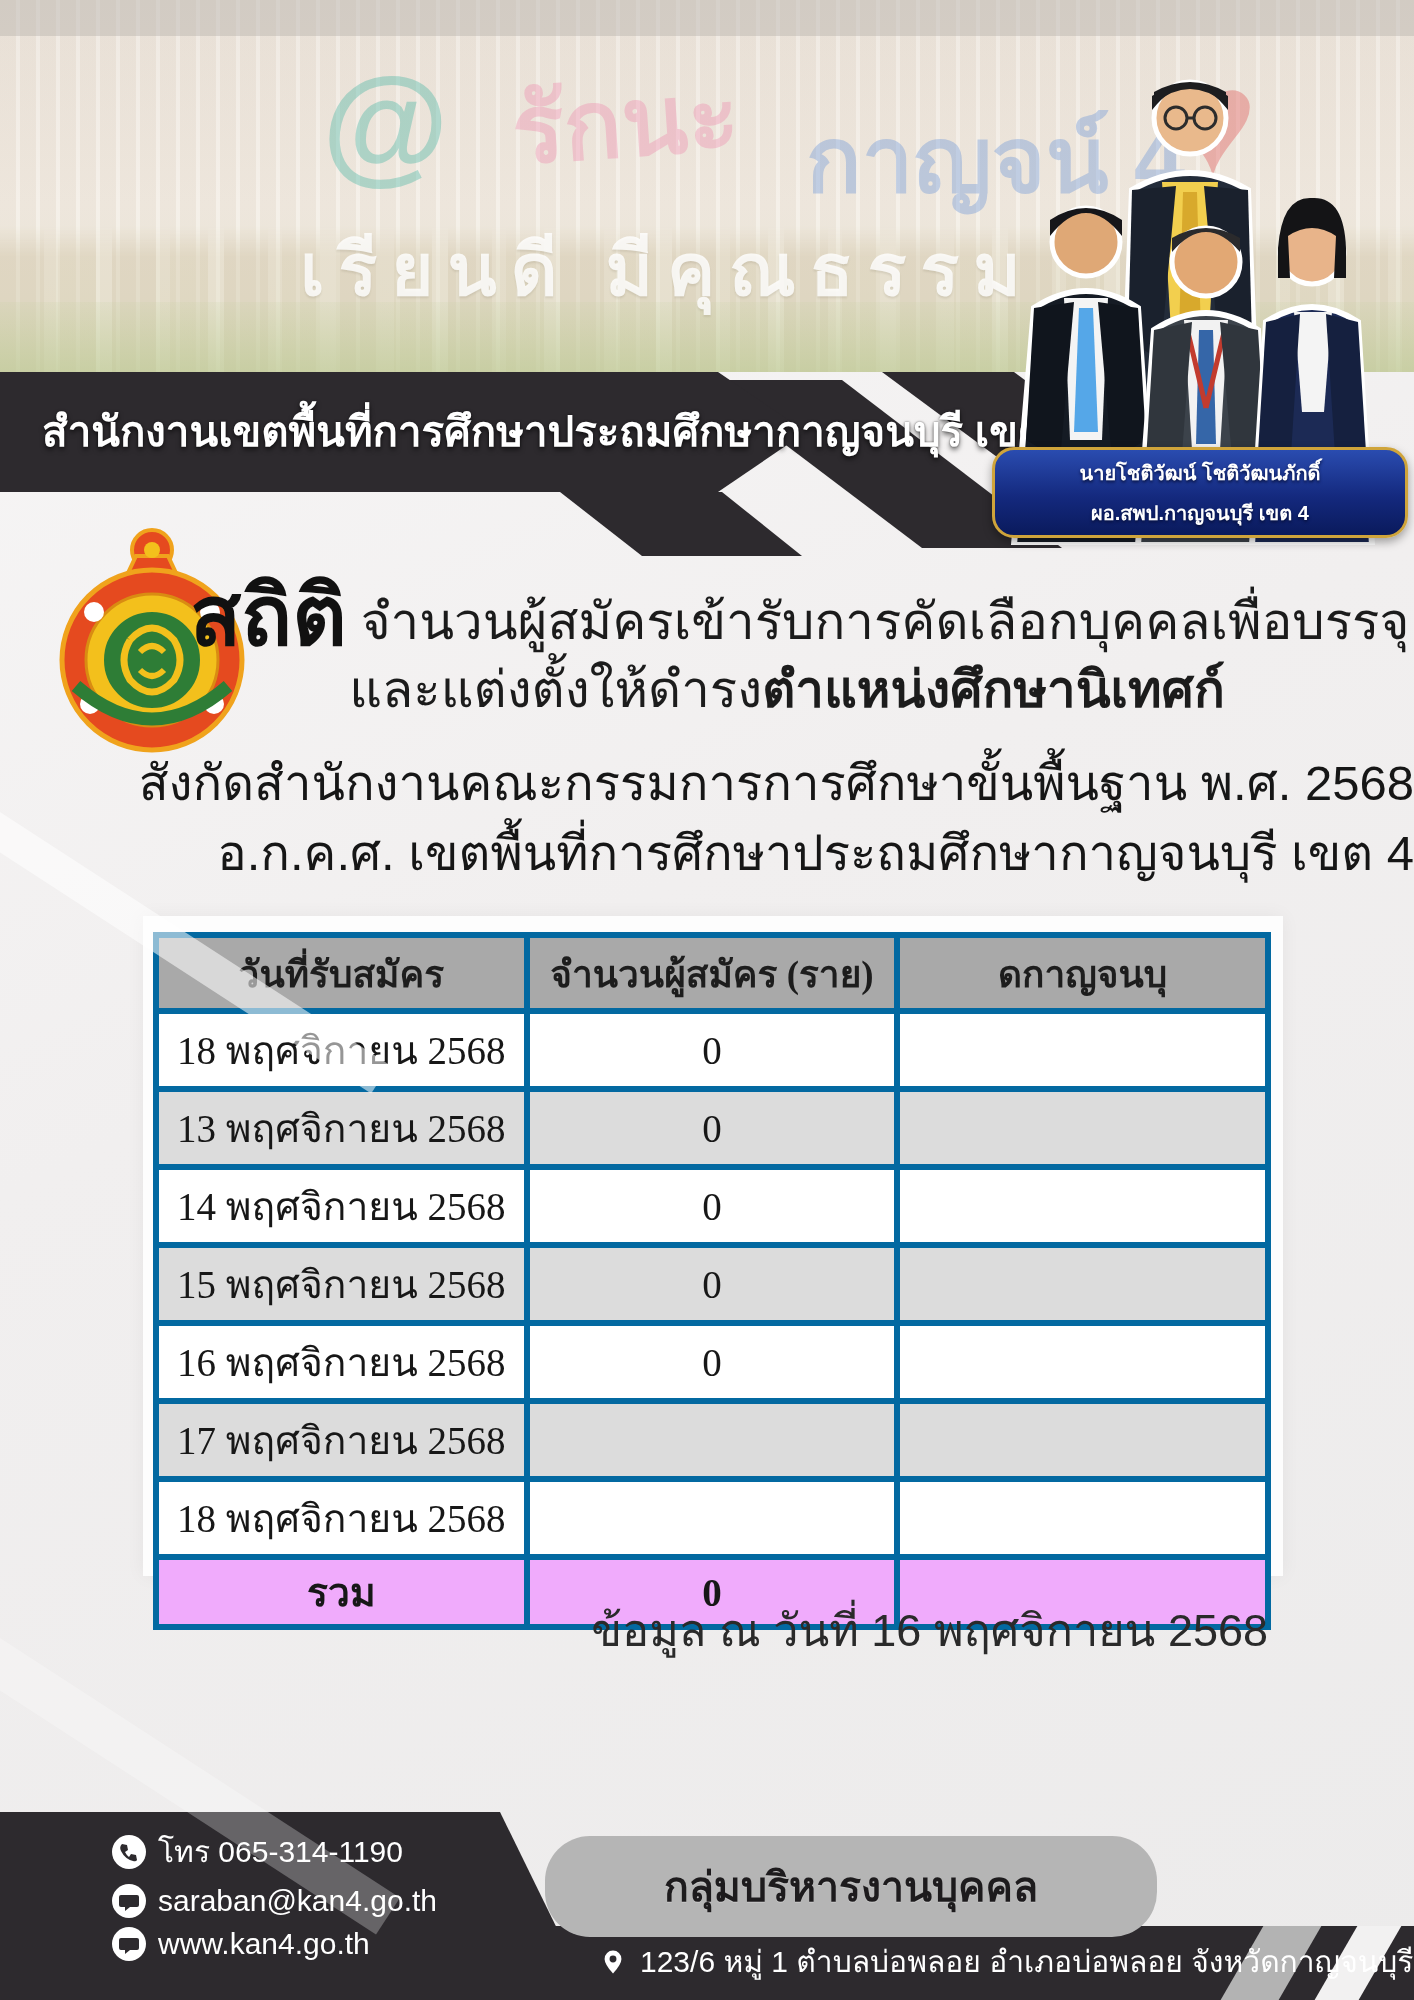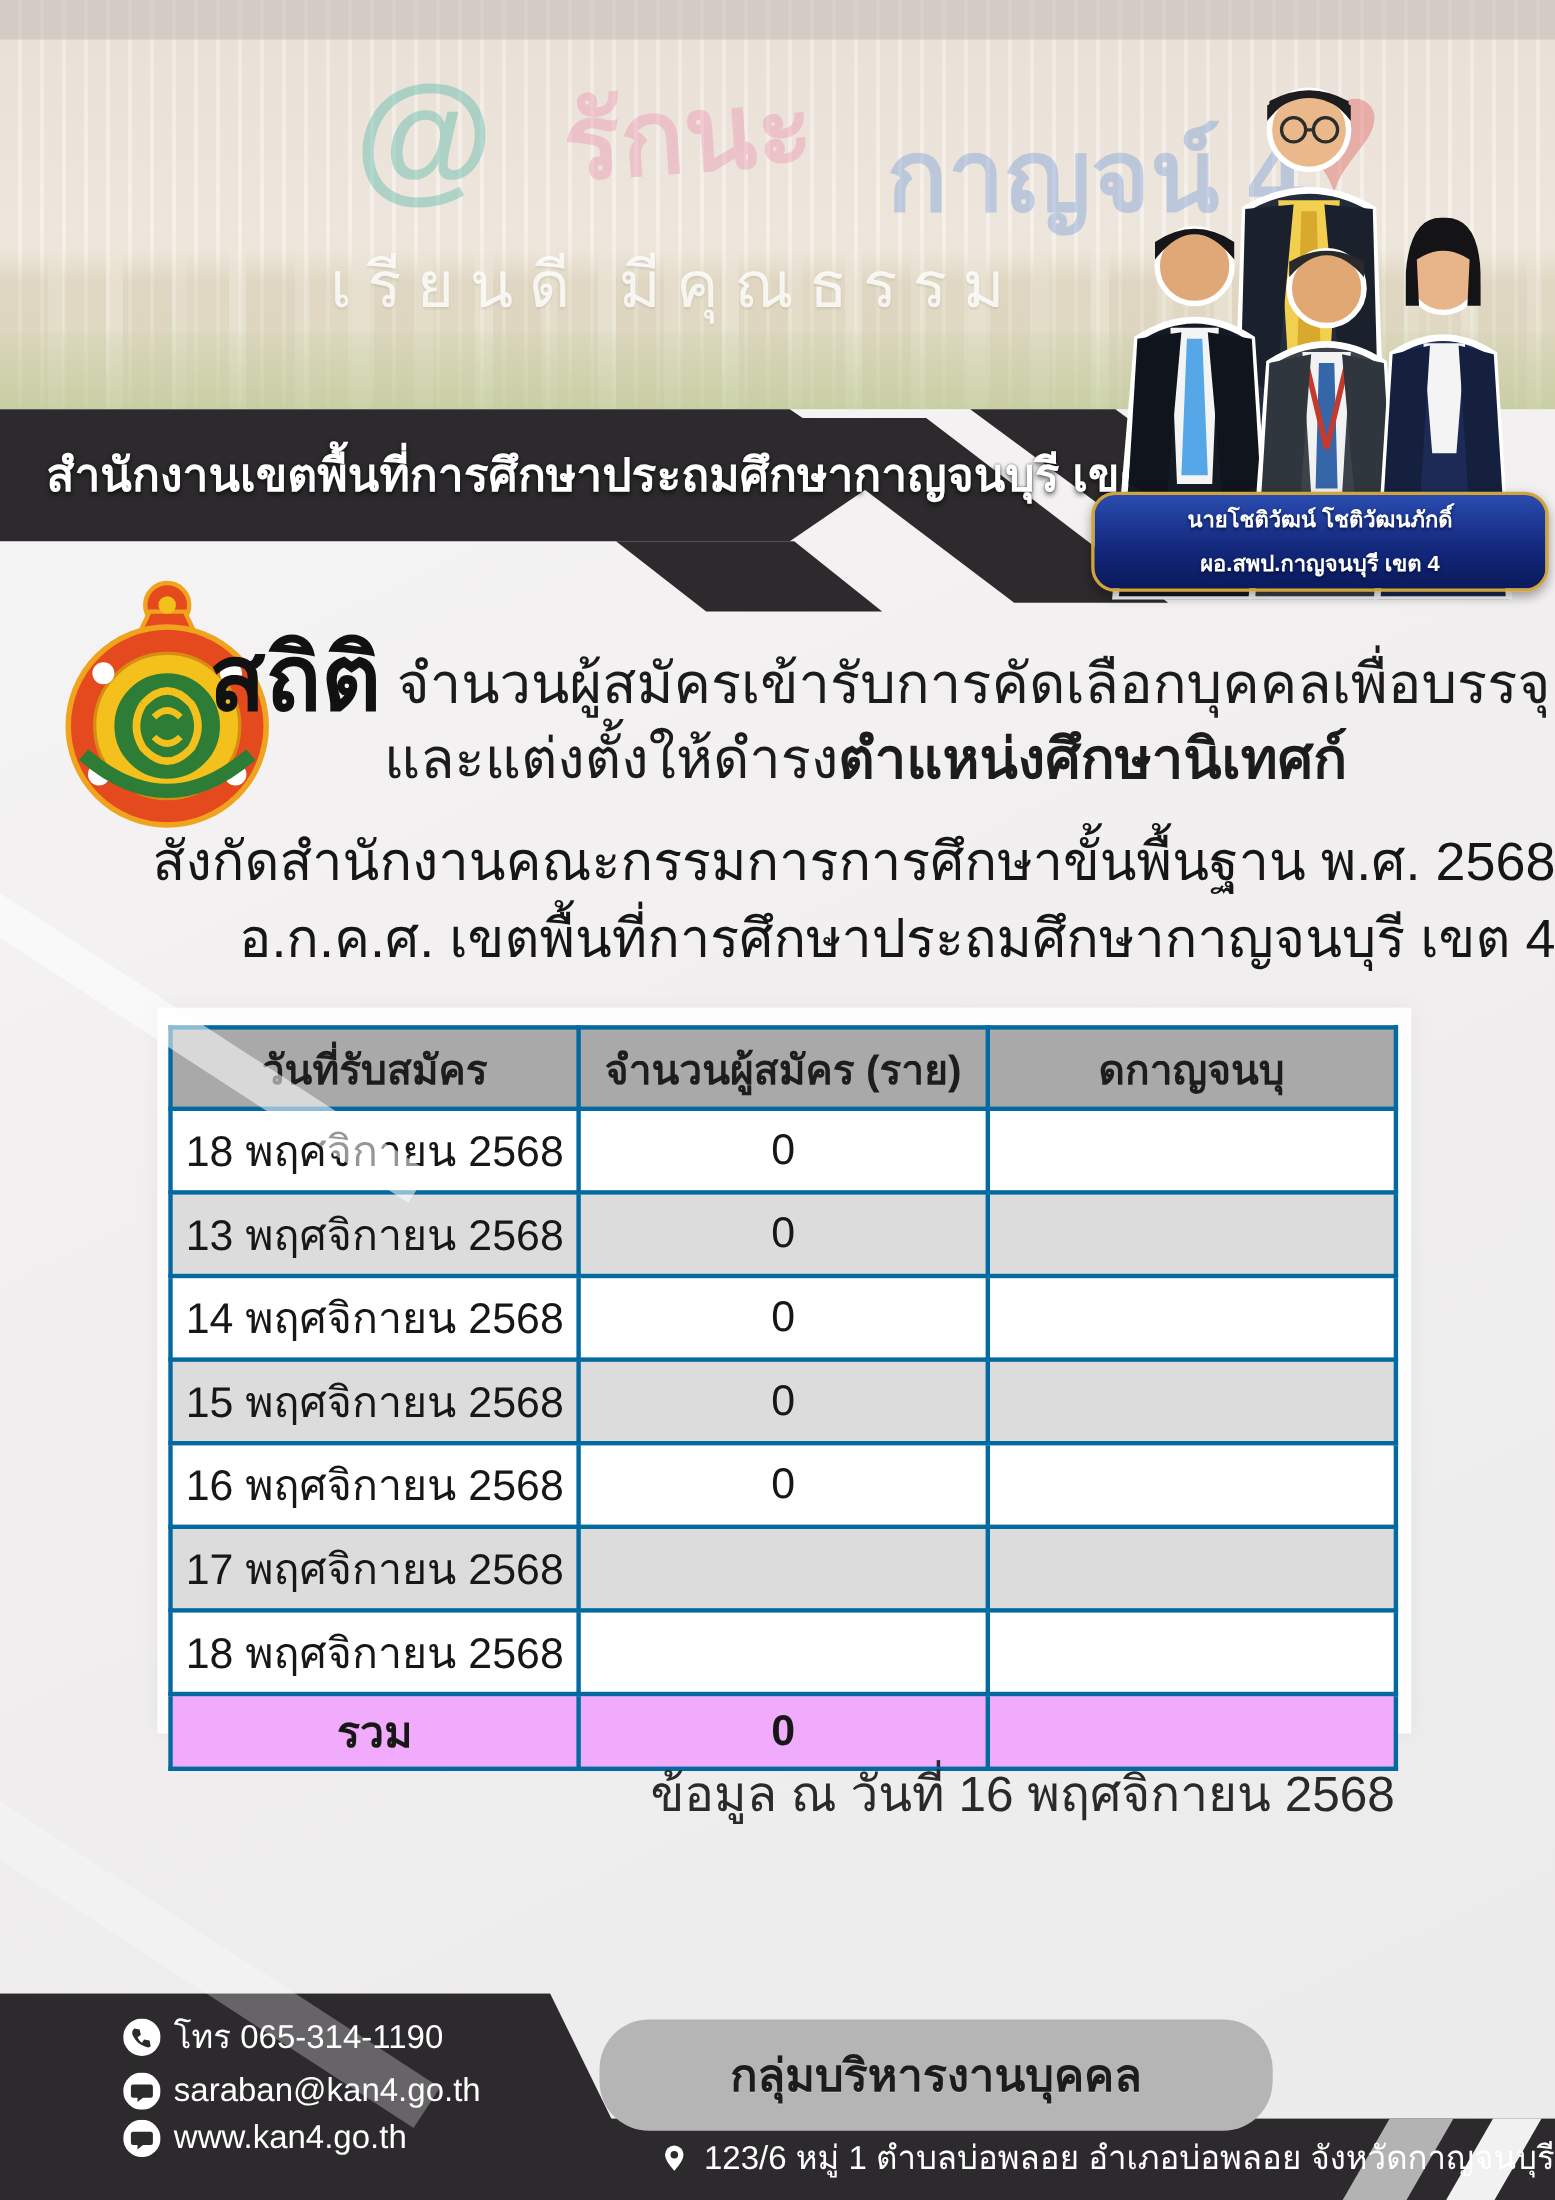--- a/index.html
+++ b/index.html
@@ -16,21 +16,21 @@
   .roof{position:absolute;left:0;top:0;width:100%;height:36px;background:#b9b3ae;opacity:.45;}
   .grass{position:absolute;left:0;bottom:0;width:100%;height:70px;background:linear-gradient(180deg,rgba(196,208,160,.15),rgba(183,199,140,.55));}
   .crowd{position:absolute;left:0;top:226px;width:100%;height:146px;opacity:.32;
     background:repeating-linear-gradient(90deg,#c8b794 0 44px,#d8cbae 44px 58px,#cbbb97 58px 96px,#e0d6bd 96px 112px);
     -webkit-mask-image:linear-gradient(180deg,transparent 0,#000 30px);mask-image:linear-gradient(180deg,transparent 0,#000 30px);}
   .graffiti{position:absolute;font-weight:bold;opacity:.33;white-space:nowrap;}
   .g-at{left:322px;top:48px;font-size:130px;color:#2fae9b;}
   .g-love{left:512px;top:46px;font-size:96px;color:#ef7fa8;transform:rotate(-4deg);}
   .g-kan{left:806px;top:86px;font-size:92px;color:#5a8bd8;}
   .g-heart{left:1168px;top:36px;font-size:150px;color:#e05555;opacity:.38;}
-  .watermark{position:absolute;left:300px;top:212px;font-size:58px;font-weight:normal;
+  .watermark{position:absolute;left:300px;top:212px;font-size:72px;font-weight:bold;
     color:rgba(255,255,255,.82);letter-spacing:14px;white-space:nowrap;text-shadow:0 2px 2px rgba(90,80,60,.12);}
   
   .band-svg{position:absolute;left:0;top:0;width:1414px;height:600px;}
   .band-text{position:absolute;left:42px;top:372px;height:120px;line-height:120px;
     font-size:42px;font-weight:bold;color:#fff;white-space:nowrap;
     text-shadow:0 3px 5px rgba(0,0,0,.55),0 0 2px rgba(0,0,0,.6);}
   
   .people{position:absolute;left:1000px;top:40px;width:414px;height:505px;}
   
   .badge{position:absolute;left:992px;top:447px;width:410px;height:85px;border-radius:22px;
@@ -46,21 +46,21 @@
   .t1 .lead{font-size:84px;font-weight:bold;color:#111;vertical-align:-6px;}
   .t1 .rest{font-size:51px;color:#1b1b1b;margin-left:14px;}
   .t2{position:absolute;left:190px;right:30px;top:648px;text-align:center;font-size:51px;white-space:nowrap;}
   .t2 b{font-weight:bold;}
   .t3{position:absolute;left:0;right:0;top:744px;text-align:right;font-size:49px;color:#161616;white-space:nowrap;}
   .t4{position:absolute;left:0;right:0;top:814px;text-align:right;font-size:49px;color:#161616;white-space:nowrap;}
   
   .panel{position:absolute;left:143px;top:916px;width:1140px;height:660px;background:#fdfdfd;box-shadow:0 0 18px rgba(0,0,0,.05);}
   table.stats{position:absolute;left:153px;top:932px;width:1118px;border-collapse:collapse;table-layout:fixed;
     border:3px solid #4a4a4a;background:#fff;}
-  table.stats th,table.stats td{border:4px solid #0369a1;text-align:center;vertical-align:middle;}
+  table.stats th,table.stats td{border:6px solid #0369a1;text-align:center;vertical-align:middle;font-family:Liberation Serif, serif;}
   table.stats th{height:68px;background:#a9a9a9;font-size:37px;font-weight:bold;color:#1d1d1d;}
   table.stats td{height:70px;font-size:39px;color:#171717;}
   tr.alt td{background:#dcdcdc;}
   tr.total td{height:60px;background:#f0abfc;font-weight:bold;}
   .caption{position:absolute;right:146px;top:1594px;font-size:45px;color:#2a2a2a;white-space:nowrap;}
   
   .foot-left{position:absolute;left:0;top:1812px;width:640px;height:188px;background:#2d2a2e;
     clip-path:polygon(0 0,500px 0,592px 100%,0 100%);}
   .contact{position:absolute;left:112px;top:1828px;display:flex;flex-direction:column;gap:9px;}
   .c-row{display:flex;align-items:center;gap:12px;color:#fff;font-size:30px;white-space:nowrap;}

